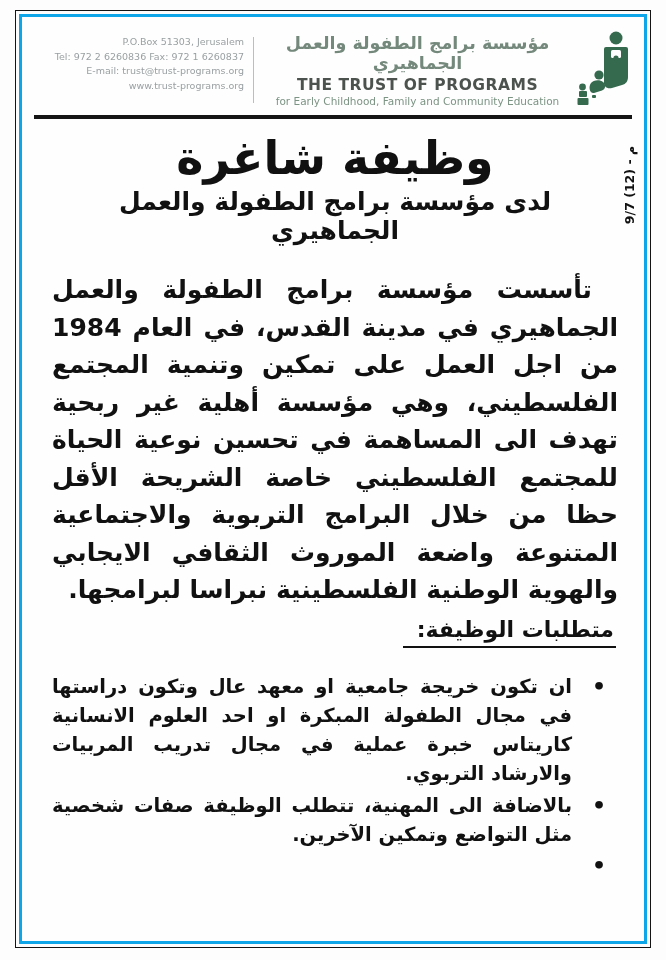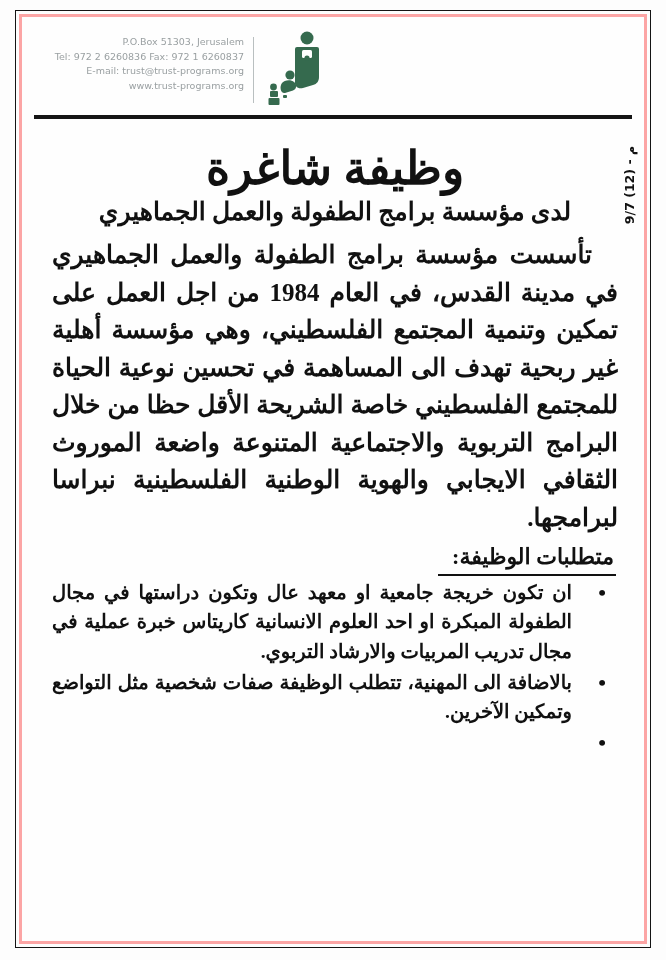--- a/index.html
+++ b/index.html
@@ -14,21 +14,21 @@
   .page { position: relative; width: 666px; height: 960px; background: #fdfdfd; }
 
   
   .frame-outer {
     position: absolute; top: 10px; bottom: 12px; left: 15px; right: 15px;
     border: 1.5px solid #141414;
     padding: 3px;
   }
   .frame-inner {
     position: relative; width: 100%; height: 100%;
-    border: 3px solid #fca5a5;
+    border: 3px solid #0ea5e9;
     background: #fefefe;
     overflow: hidden;
   }
 
   
   .header {
     display: flex; direction: ltr;
     align-items: stretch;
     padding: 10px 10px 4px 14px;
     height: 98px;
@@ -59,39 +59,39 @@
   .margin-note {
     position: absolute; top: 160px; right: -46px;
     width: 120px; height: 16px;
     transform: rotate(-90deg);
     font-size: 12.5px; font-weight: bold; color: #111;
     text-align: center; white-space: nowrap;
     direction: rtl;
   }
 
   
-  .content { padding: 16px 26px 0 30px; direction: rtl; font-family: Liberation Serif, serif; }
+  .content { padding: 6px 26px 0 30px; direction: rtl; }
   .title {
     text-align: center;
     font-size: 46px; font-weight: bold;
     letter-spacing: 0px;
     margin: 6px 0 2px 0;
   }
   .subtitle {
     text-align: center;
     font-size: 25px; font-weight: bold;
-    margin-bottom: 10px;
+    margin-bottom: 26px;
   }
   .para {
     font-size: 25px; font-weight: bold;
     line-height: 1.5;
     text-align: justify;
     text-indent: 26px;
   }
-  .req-heading { margin: 8px 2px 2px 0; font-size: 22px; font-weight: bold; }
+  .req-heading { margin: 8px 2px 24px 0; font-size: 22px; font-weight: bold; }
   .req-heading span {
     display: inline-block;
     border-bottom: 2.5px solid #111;
     padding: 0 2px 4px 14px;
   }
   .req-list { list-style: none; margin: 0 0 4px 0; }
   .req-list li {
     position: relative;
     padding-right: 46px;
     font-size: 19.5px; font-weight: bold;
@@ -112,20 +112,25 @@
     <div class="frame-inner">
 
       <div class="header">
         <div class="contact">
           <div>P.O.Box 51303, Jerusalem</div>
           <div>Tel: 972 2 6260836 Fax: 972 1 6260837</div>
           <div>E-mail: trust@trust-programs.org</div>
           <div>www.trust-programs.org</div>
         </div>
         <div class="header-divider"></div>
+        <div class="org-block">
+          <div class="org-ar">مؤسسة برامج الطفولة والعمل الجماهيري</div>
+          <div class="org-en">THE TRUST OF PROGRAMS</div>
+          <div class="org-tagline">for Early Childhood, Family and Community Education</div>
+        </div>
         <div class="logo-box">
           <svg width="56" height="76" viewBox="0 0 56 76" aria-hidden="true">
 
             <circle class="logo-shape" cx="41" cy="7" r="6.5" fill="#356a4e"></circle>
 
             <path class="logo-shape" fill="#356a4e" d="M31 16 h20 a2 2 0 0 1 2 2 v18 h-24 v-18 a2 2 0 0 1 2-2 z"></path>
             <rect x="36" y="19" width="10" height="8" rx="1.5" fill="#fefefe"></rect>
             <circle class="logo-shape" cx="41" cy="27" r="2.6" fill="#356a4e"></circle>
 
             <path class="logo-shape" fill="#356a4e" d="M29 36 h24 v10 c0 4-2 7-6 8 l-10 3 c-5 1.5-9-2-8-7 z"></path>

